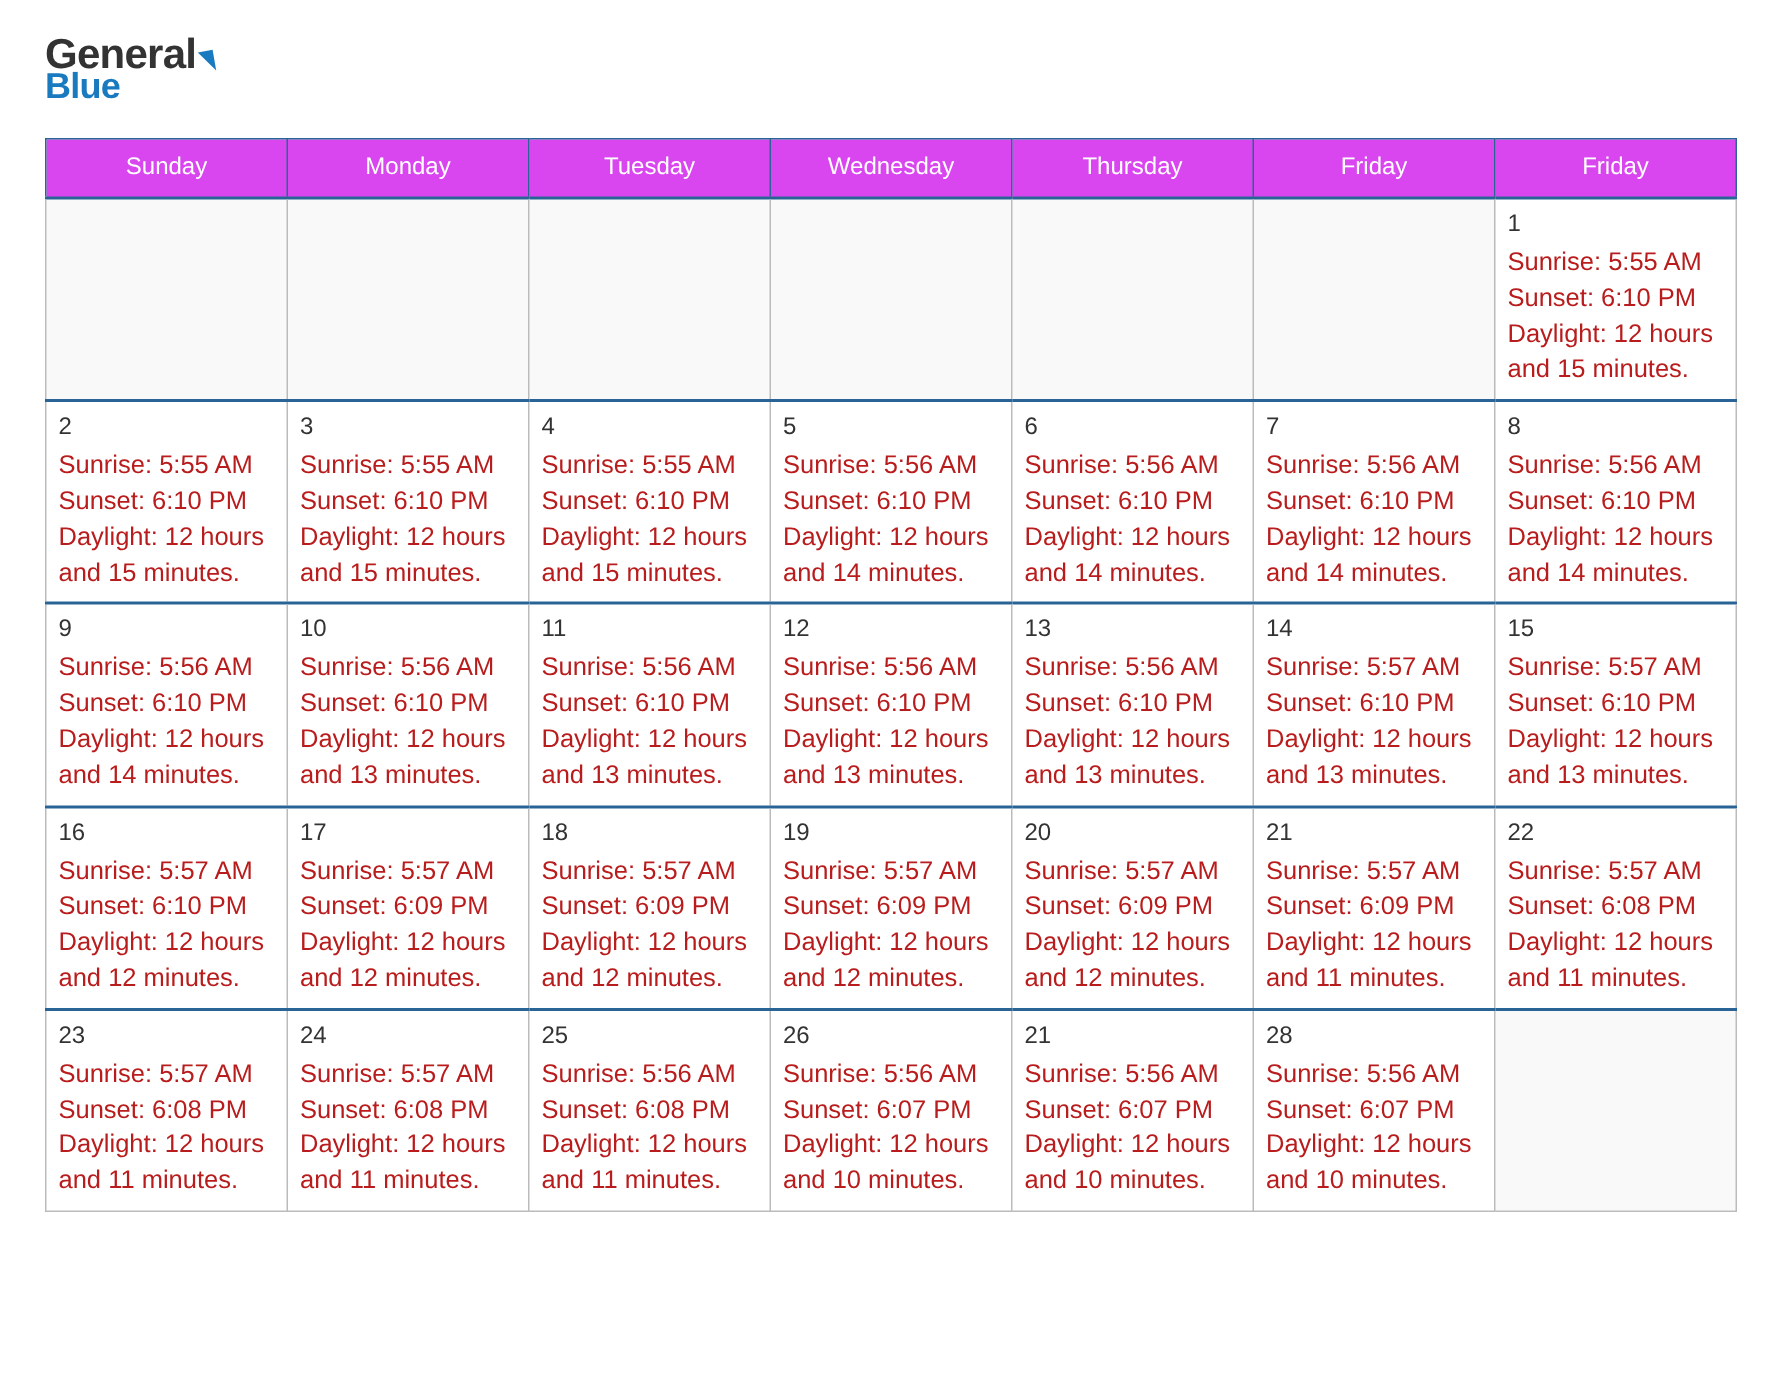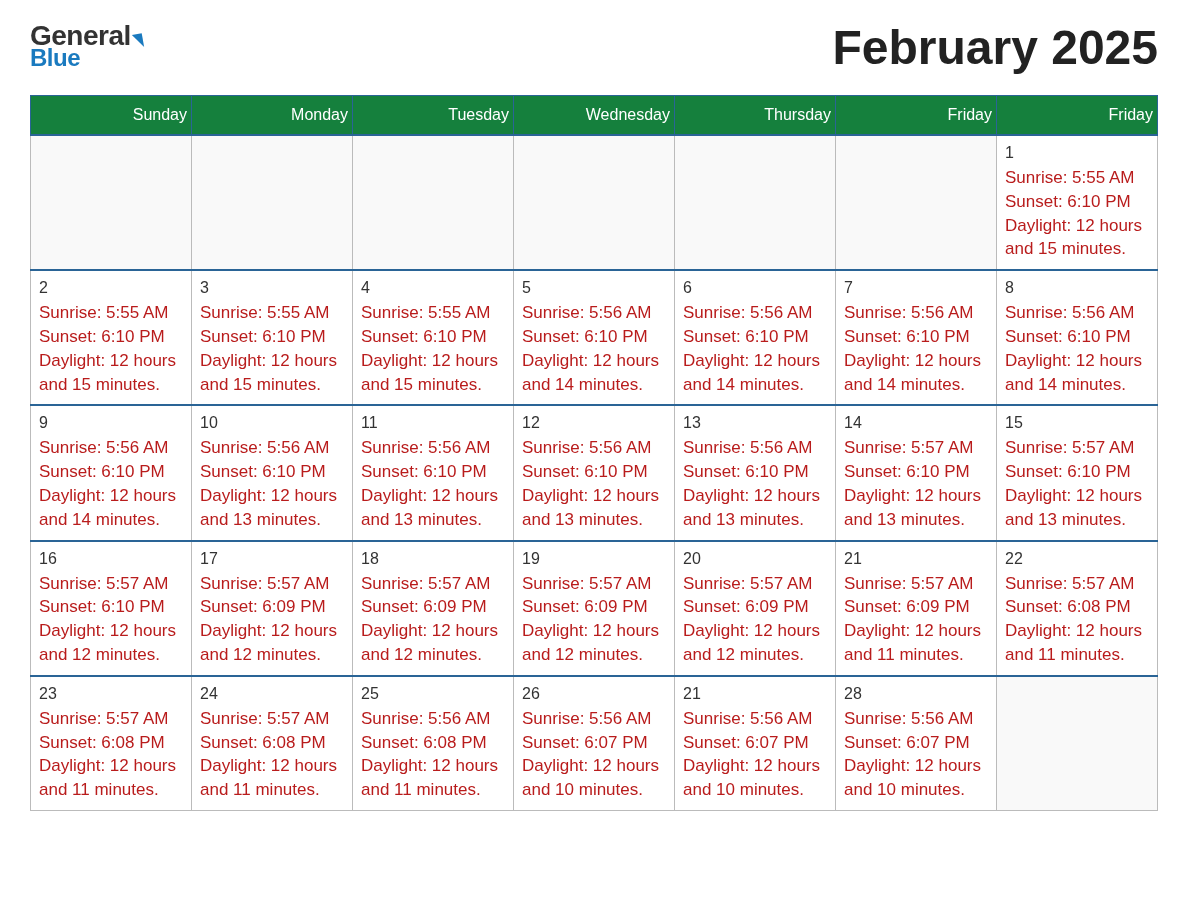--- a/index.html
+++ b/index.html
@@ -58,24 +58,24 @@
       font-size: 20px;
       color: #444;
       margin-top: 4px;
     }
     .calendar {
       width: 100%;
       border-collapse: collapse;
       border: 1px solid #999;
     }
     .calendar th {
-      background-color: #15803d;
+      background-color: #d946ef;
       color: #fff;
       padding: 10px 4px;
-      text-align: right;
+      text-align: center;
       font-size: 16px;
       font-weight: normal;
       border: 1px solid #2a6496;
     }
     .calendar td {
       vertical-align: top;
       padding: 8px;
       border: 1px solid #bbb;
       width: calc(100% / 7);
       min-height: 110px;
@@ -104,21 +104,20 @@
 <body>
 
 <div class="header">
   <div class="logo">
     <div>
       <span class="logo-general">General</span><span class="logo-arrow"></span>
     </div>
     <div class="logo-blue">Blue</div>
   </div>
   <div class="title-section">
-    <div class="month-title">February 2025</div>
   </div>
 </div>
 
 <table class="calendar">
   <thead>
     <tr>
       <th>Sunday</th>
       <th>Monday</th>
       <th>Tuesday</th>
       <th>Wednesday</th>

